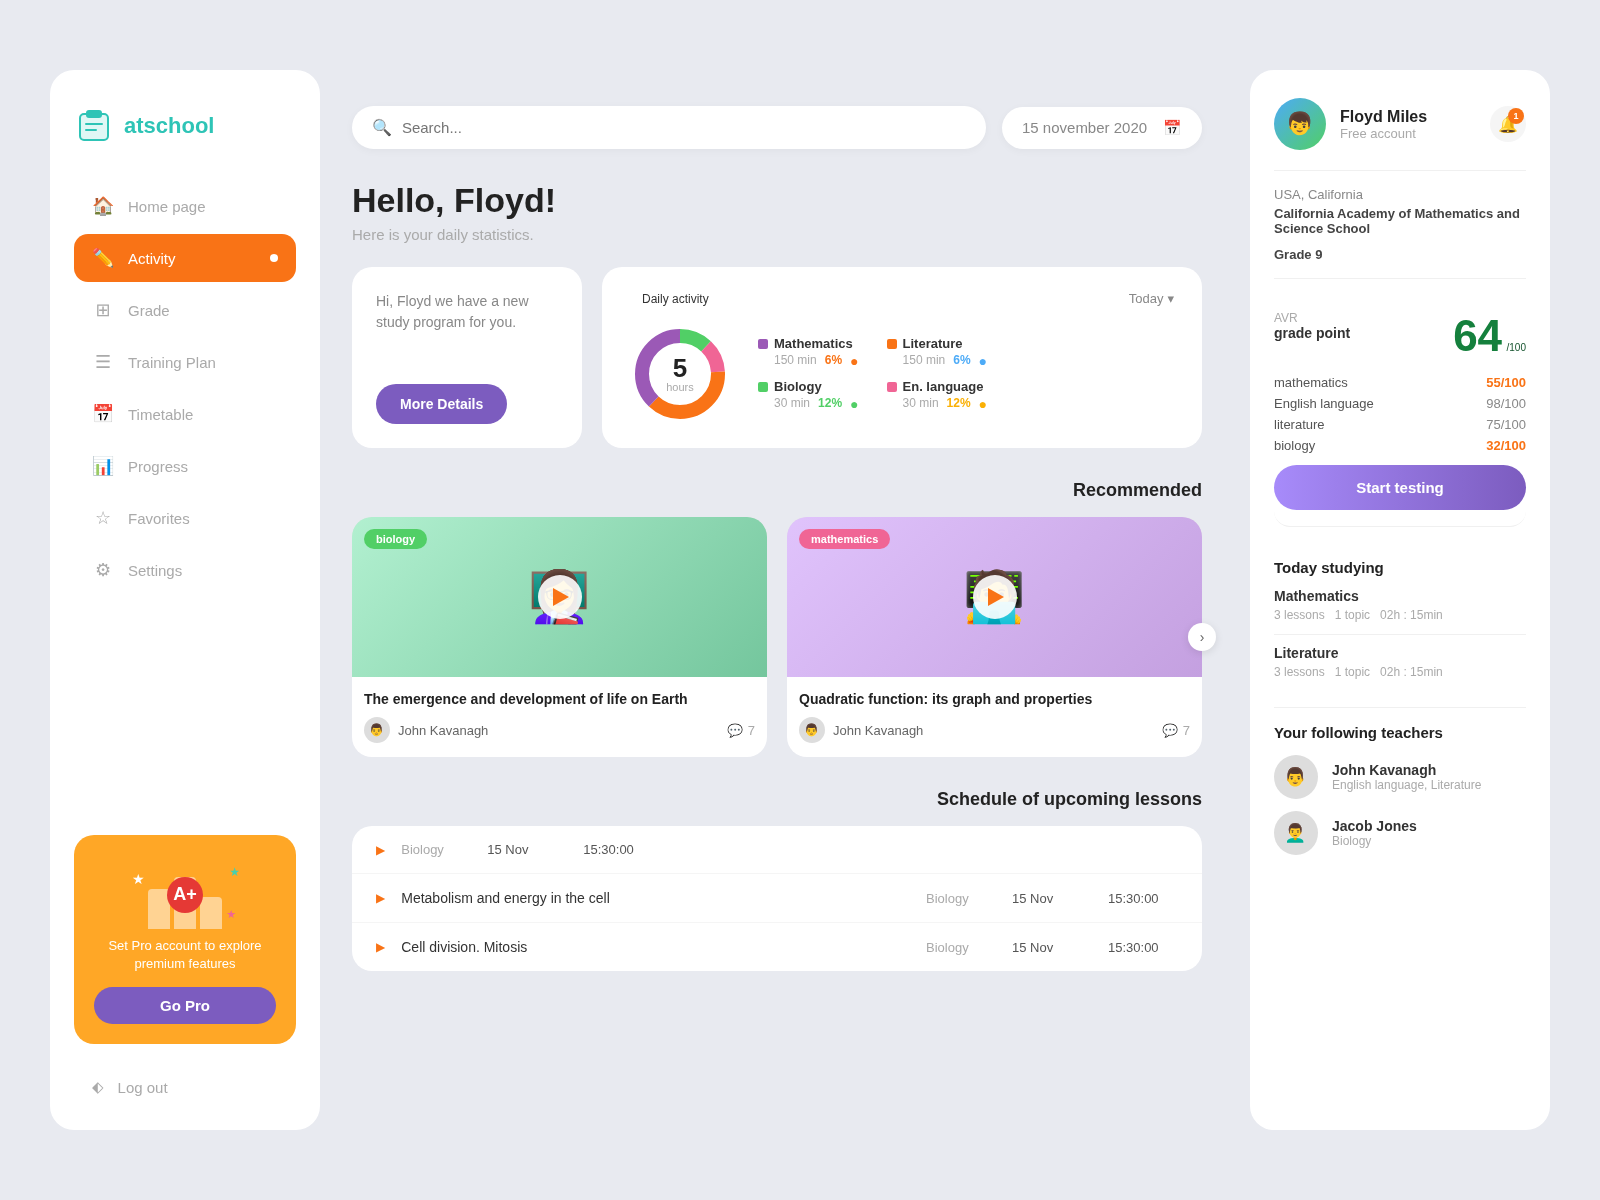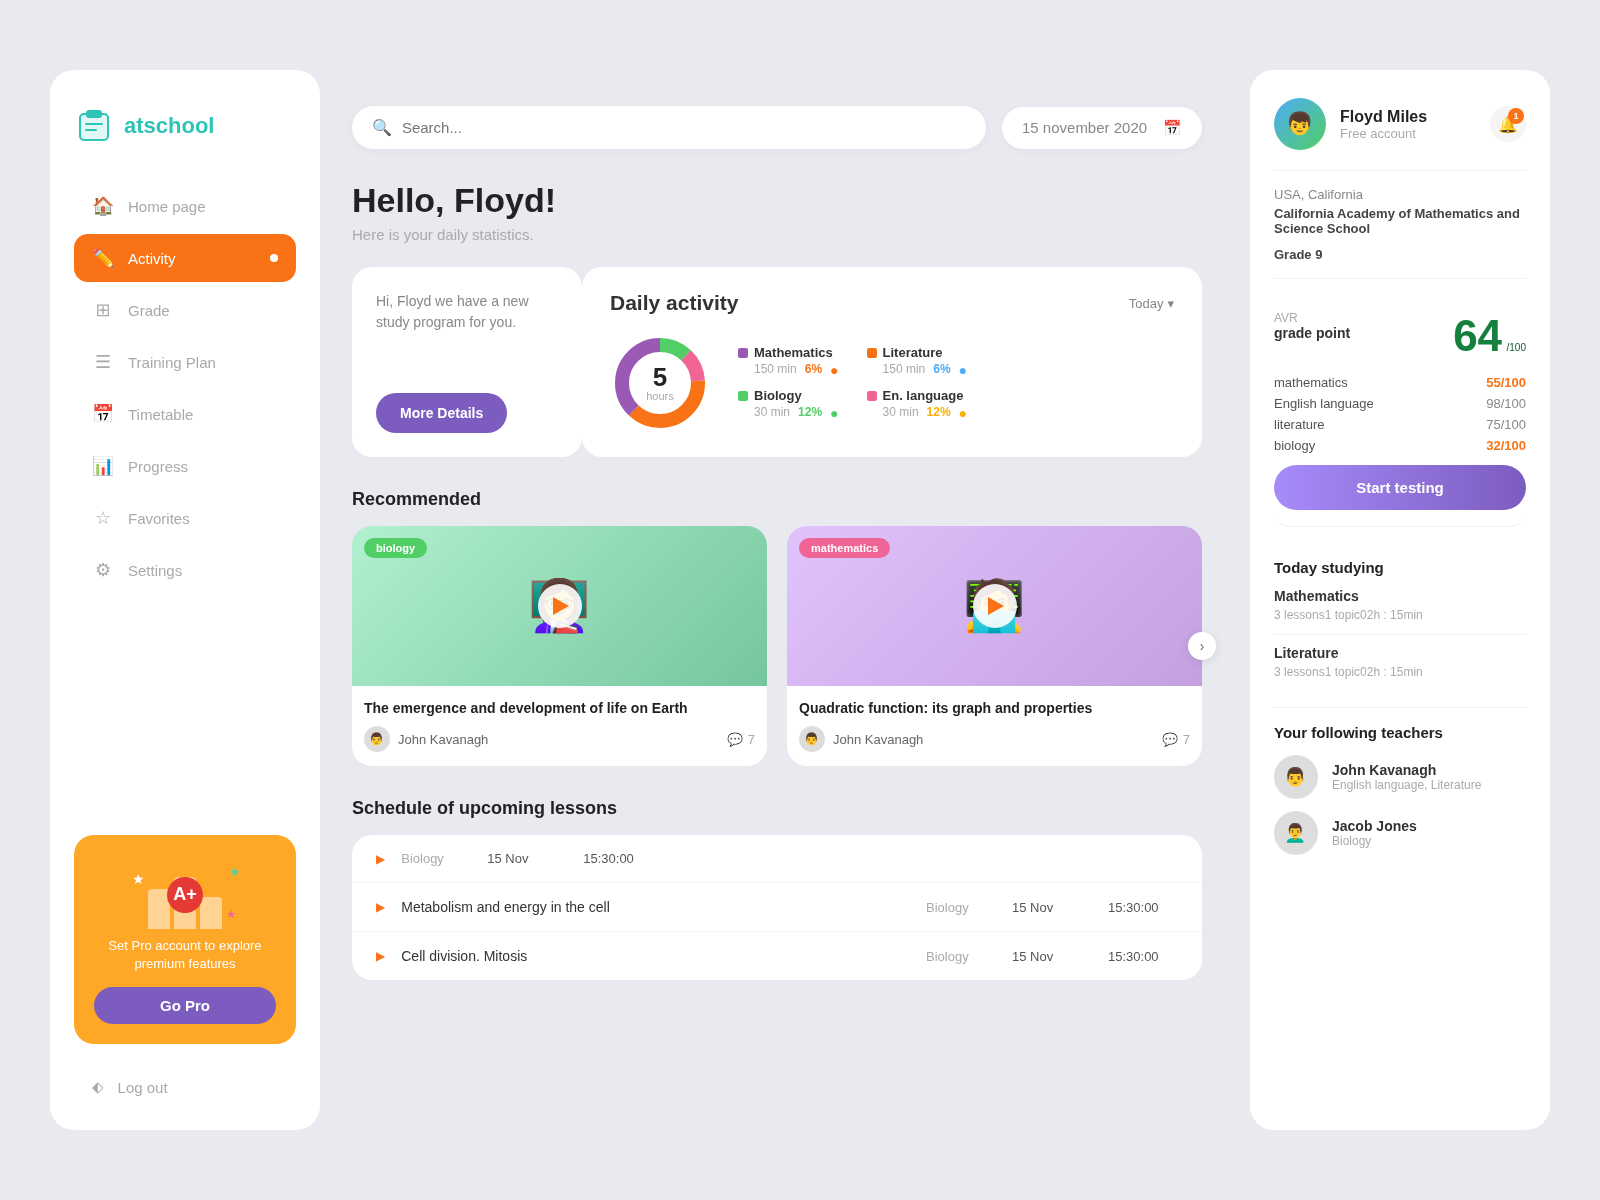--- a/index.html
+++ b/index.html
@@ -175,20 +175,21 @@
     }
     .greeting-sub {
       font-size: 15px;
       color: #aaa;
       margin-bottom: 24px;
     }
 
     
     .stats-row {
       display: flex;
+      gap: 20px;
       margin-bottom: 32px;
     }
     .promo-card {
       background: #fff;
       border-radius: 20px;
       padding: 24px;
       flex: 0 0 230px;
       display: flex;
       flex-direction: column;
       justify-content: space-between;
@@ -220,23 +221,24 @@
       align-items: center;
     }
     .da-header {
       display: flex;
       justify-content: space-between;
       align-items: center;
       margin-bottom: 18px;
       width: 100%;
     }
     .da-title {
-      font-size: 21px;
-      font-weight: 700;
+      font-size: 12px;
+      font-weight: 400;
       color: #333;
+      margin-left: 12px;
     }
     .da-today {
       font-size: 13px;
       color: #888;
       display: flex;
       align-items: center;
       gap: 4px;
     }
     .da-content {
       display: flex;
@@ -304,20 +306,21 @@
     .pct-blue { color: #4dabf7; }
     .pct-green { color: #51cf66; }
     .pct-yellow { color: #fab005; }
 
     
     .section-title {
       font-size: 18px;
       font-weight: 700;
       color: #222;
       margin-bottom: 16px;
+      text-align: right;
     }
     .recommended-row {
       display: flex;
       gap: 20px;
       align-items: stretch;
       margin-bottom: 32px;
       position: relative;
     }
     .video-card {
       background: #fff;
@@ -625,21 +628,21 @@
       margin-bottom: 12px;
     }
     .study-name {
       font-size: 14px;
       font-weight: 700;
       color: #333;
       margin-bottom: 4px;
     }
     .study-meta {
       display: flex;
-      gap: 0;
+      gap: 10px;
       font-size: 12px;
       color: #aaa;
     }
     .study-divider {
       height: 1px;
       background: #f0f0f0;
       margin: 10px 0;
     }
 
     

